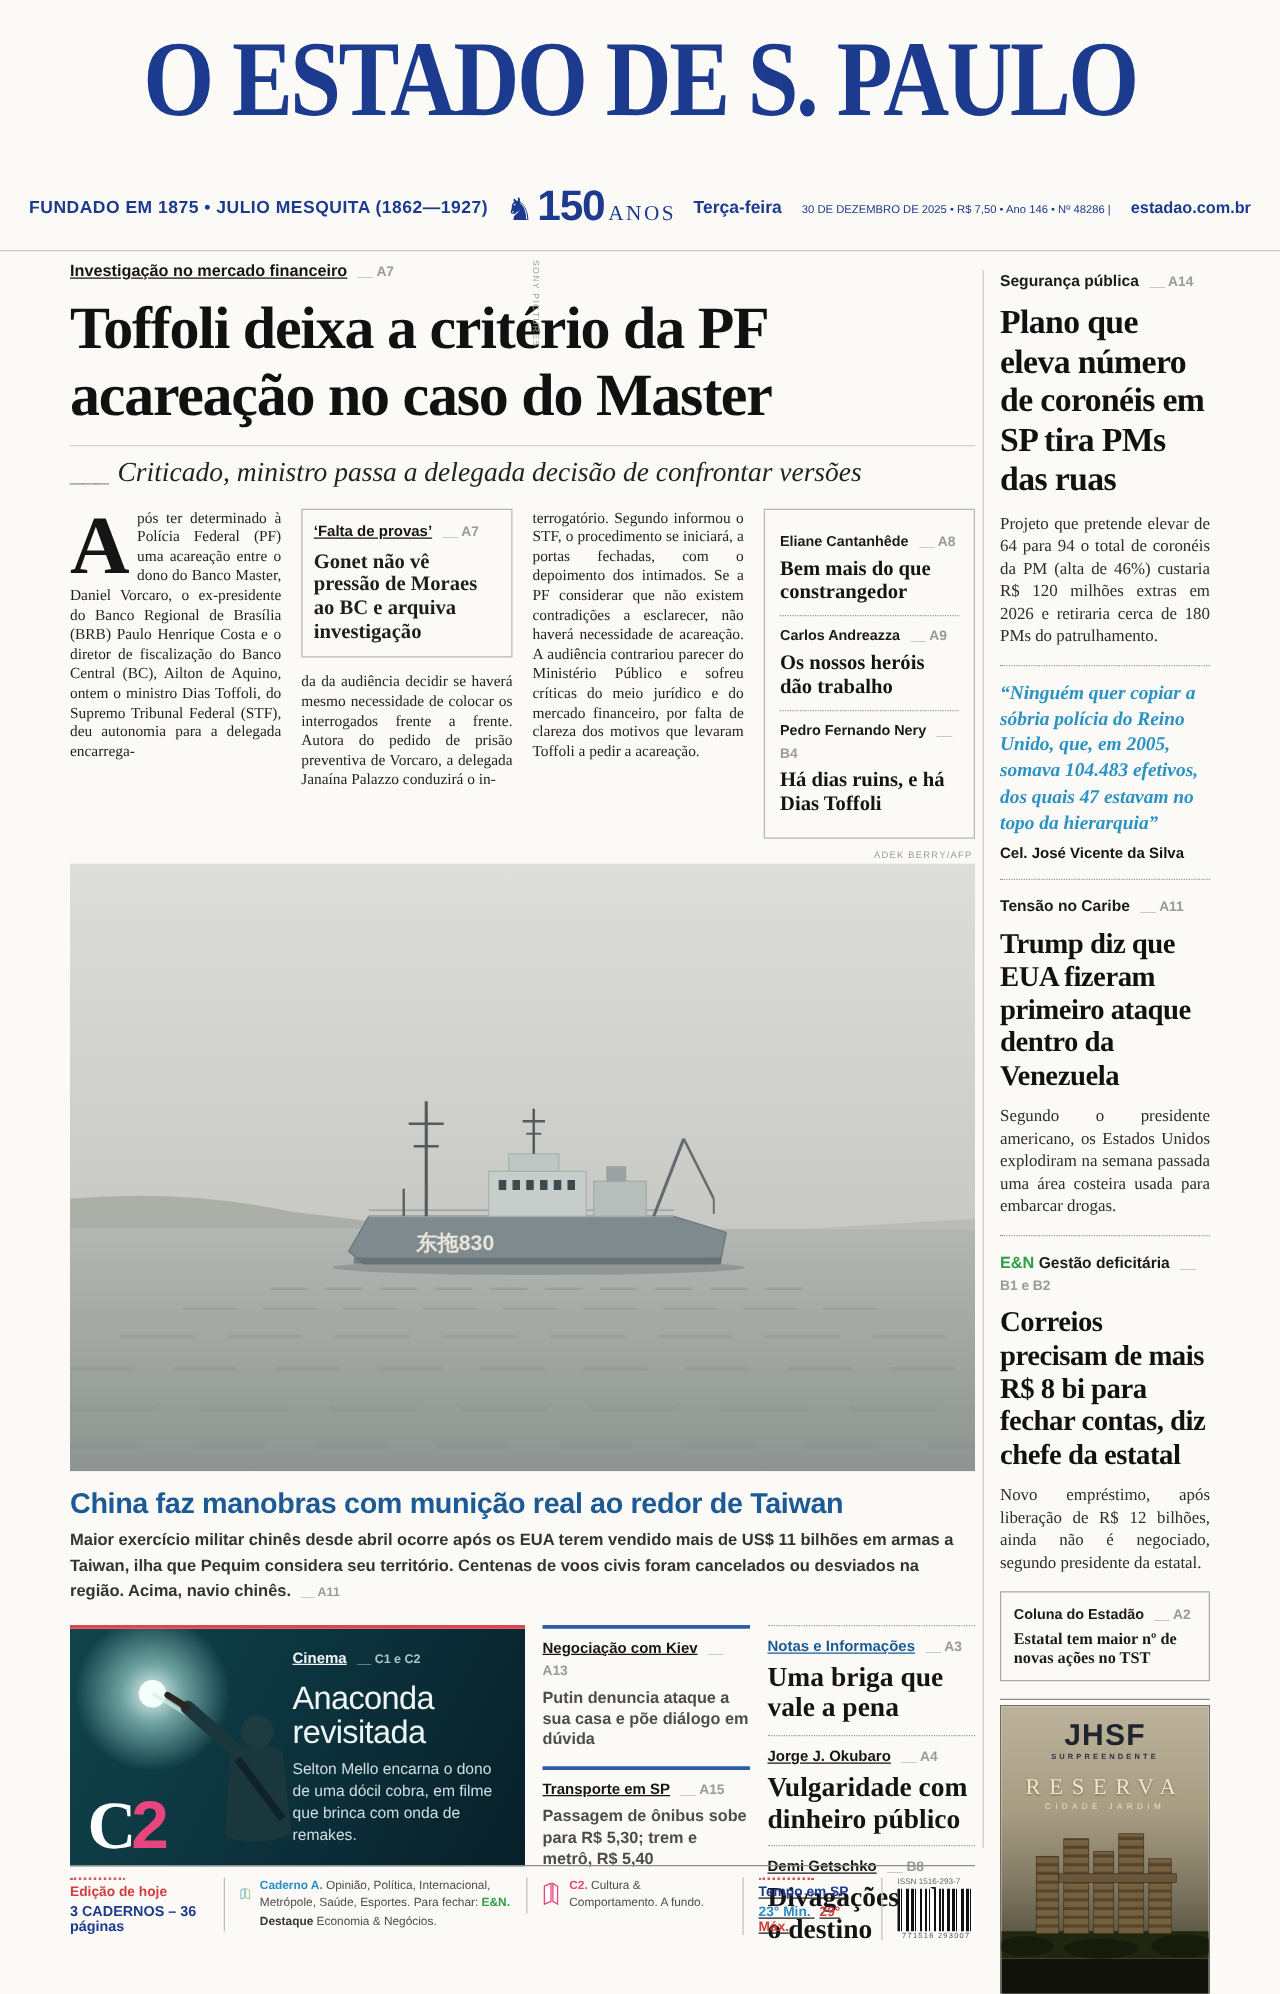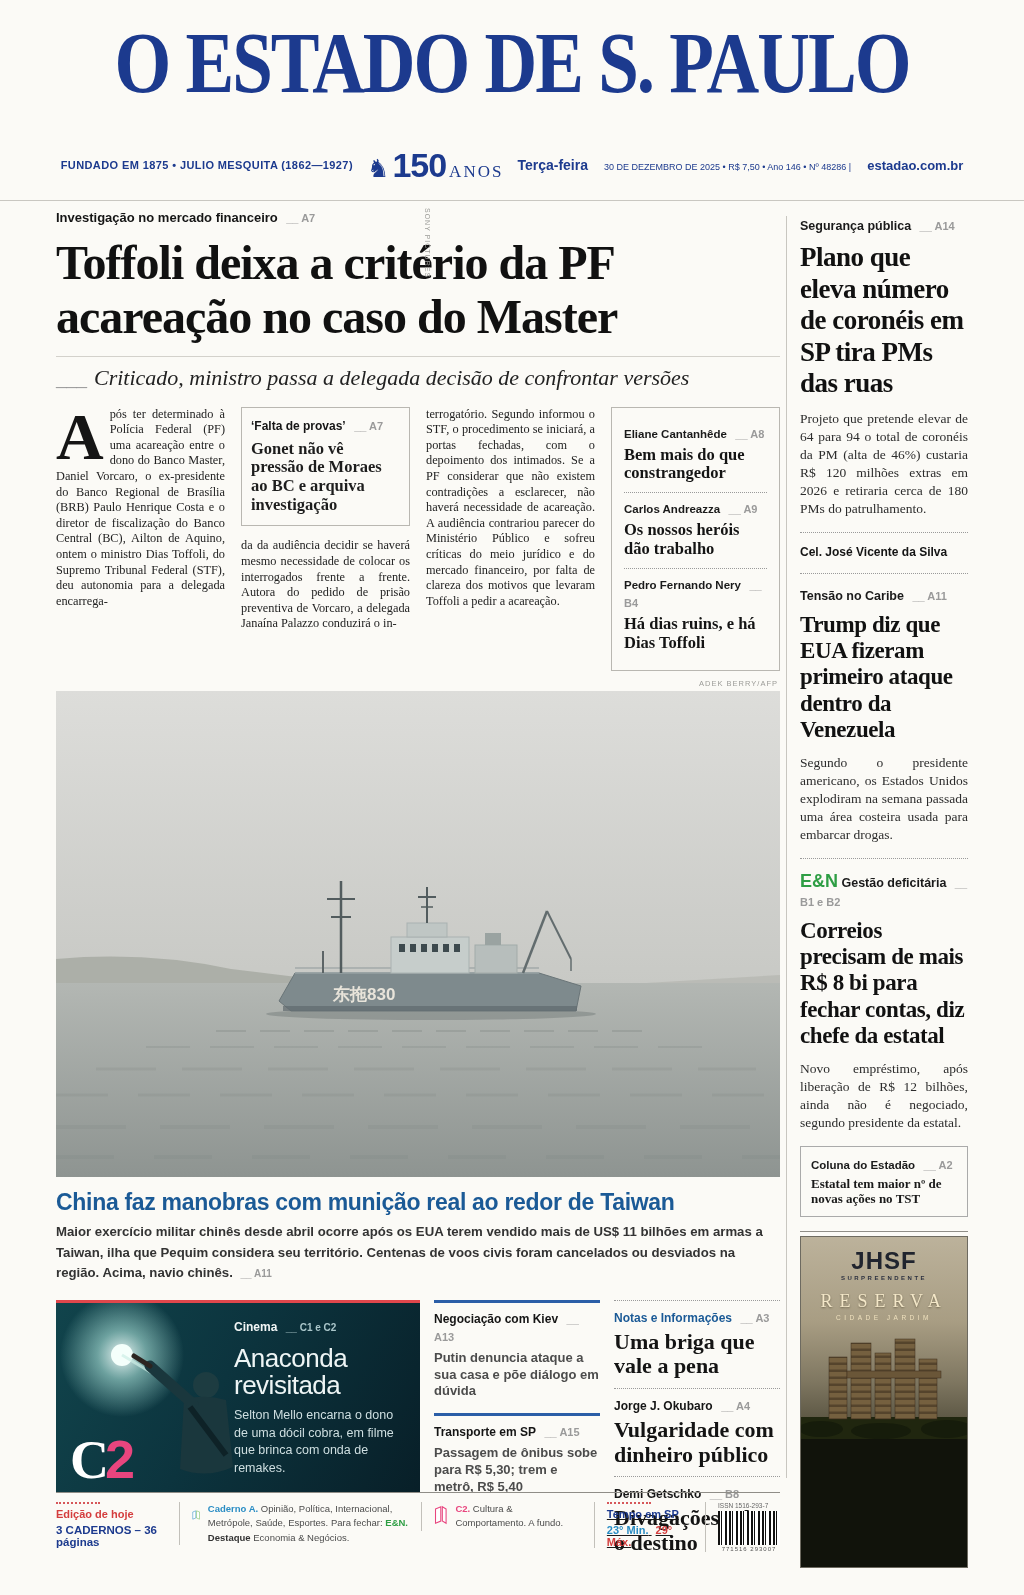--- a/index.html
+++ b/index.html
@@ -7,36 +7,36 @@
        font-family:"Liberation Sans",sans-serif;color:#1a1a1a;overflow:hidden;}
   .serif{font-family:"Liberation Serif",serif;}
 
   
   .masthead{position:absolute;top:14px;left:0;width:100%;text-align:center;}
   .mast-title{font-family:"Liberation Serif",serif;font-weight:bold;font-size:73px;
       color:#1c3a8e;letter-spacing:-2px;transform:scaleY(1.18);transform-origin:top center;
       white-space:nowrap;margin:0;}
   .mast-info{position:absolute;top:148px;left:0;width:100%;display:flex;justify-content:center;
       align-items:center;gap:14px;color:#1c3a8e;}
-  .founded{font-size:11px;font-weight:bold;letter-spacing:.4px;}
+  .founded{font-size:14px;font-weight:bold;letter-spacing:.4px;}
   .logo150{display:inline-flex;align-items:baseline;gap:3px;}
   .horse{font-size:25px;line-height:1;}
   .n150{font-size:34px;font-weight:bold;letter-spacing:-1px;line-height:1;}
   .anos{font-family:"Liberation Serif",serif;font-size:17px;letter-spacing:2px;}
   .dateline{font-size:9px;display:inline-flex;align-items:baseline;gap:16px;}
   .weekday{font-size:14px;font-weight:bold;}
   .site{font-size:13px;font-weight:bold;}
   .mast-rule{position:absolute;top:200px;left:0;width:100%;border-top:1px solid #c9c7c1;}
 
   
   .main{position:absolute;left:56px;top:208px;width:724px;}
   .vrule{position:absolute;left:786px;top:216px;height:1262px;border-left:1px solid #c8c6c0;}
   .sidebar{position:absolute;left:800px;top:216px;width:168px;}
 
-  .kicker{font-size:13px;font-weight:bold;color:#151515;}
+  .kicker{font-size:13px;font-weight:bold;color:#151515;text-decoration:underline;}
   .page-ref{font-size:11px;font-weight:bold;color:#9a9a9a;margin-left:4px;}
 
   
   .lead-headline{font-family:"Liberation Serif",serif;font-weight:bold;font-size:48px;
       line-height:1.12;letter-spacing:-1px;color:#111;margin:10px 0 0;}
   .subhead{border-top:1px solid #d3d1cb;margin-top:12px;padding-top:8px;
       font-family:"Liberation Serif",serif;font-style:italic;font-size:22px;color:#222;}
   .subhead .dash{color:#9a9a9a;font-style:normal;letter-spacing:-1px;margin-right:8px;}
   .cols{display:flex;gap:16px;margin-top:16px;}
   .col{width:169px;}
@@ -96,21 +96,21 @@
   .sb-h1{font-family:"Liberation Serif",serif;font-weight:bold;font-size:27px;line-height:1.17;
       letter-spacing:-.5px;margin:8px 0 10px;color:#111;}
   .sb-h2{font-family:"Liberation Serif",serif;font-weight:bold;font-size:23px;line-height:1.15;
       letter-spacing:-.4px;margin:8px 0 10px;color:#111;}
   .sb-body{font-family:"Liberation Serif",serif;font-size:13.5px;line-height:1.33;
       text-align:justify;color:#2c2c2c;margin:0;}
   .sb-sep{border-top:1px dotted #9a9a9a;margin:14px 0 12px;}
   .quote{font-family:"Liberation Serif",serif;font-style:italic;font-weight:bold;
       font-size:15.5px;line-height:1.35;color:#2a93c4;margin:0;}
   .quote-author{font-size:12px;font-weight:bold;color:#141414;margin-top:5px;}
-  .en-brand{color:#2e9e44;font-weight:bold;font-size:18px;}
+  .en-brand{color:#2e9e44;font-weight:bold;font-size:13px;}
   .coluna-box{border:1px solid #aaa;padding:8px 10px 10px;margin-top:14px;}
   .coluna-box .sb-kicker{font-size:11.5px;}
   .coluna-title{font-family:"Liberation Serif",serif;font-weight:bold;font-size:13px;
       line-height:1.15;margin-top:4px;}
   .ad-sep{border-top:1px solid #8f8d87;margin:14px 0 4px;}
   .ad{border:1px solid #6d6a60;height:330px;display:flex;flex-direction:column;overflow:hidden;}
   .ad-top{height:202px;position:relative;text-align:center;
       background:linear-gradient(180deg,#bcb29b 0%,#a89d83 42%,#7e7660 72%,#4b4736 100%);}
   .ad-brand{font-size:24px;font-weight:bold;color:#20242e;letter-spacing:1px;margin-top:10px;}
   .ad-brand-sub{font-size:6px;font-weight:bold;letter-spacing:2.5px;color:#2c3140;}
@@ -342,20 +342,21 @@
   <div>
     <span class="sb-kicker">Segurança pública</span>
     <span class="page-ref">__ A14</span>
     <div class="sb-h1">Plano que eleva número de coronéis em SP tira PMs das ruas</div>
     <p class="sb-body">Projeto que pretende elevar de 64 para 94 o total de coronéis da PM (alta de 46%) custaria R$ 120 milhões extras em 2026 e retiraria cerca de 180 PMs do patrulhamento.</p>
   </div>
 
   <div class="sb-sep"></div>
 
   <div>
+    <p class="quote">“Ninguém quer copiar a sóbria polícia do Reino Unido, que, em 2005, somava 104.483 efetivos, dos quais 47 estavam no topo da hierarquia”</p>
     <div class="quote-author">Cel. José Vicente da Silva</div>
   </div>
 
   <div class="sb-sep"></div>
 
   <div>
     <span class="sb-kicker">Tensão no Caribe</span>
     <span class="page-ref">__ A11</span>
     <div class="sb-h2">Trump diz que EUA fizeram primeiro ataque dentro da Venezuela</div>
     <p class="sb-body">Segundo o presidente americano, os Estados Unidos explodiram na semana passada uma área costeira usada para embarcar drogas.</p>

